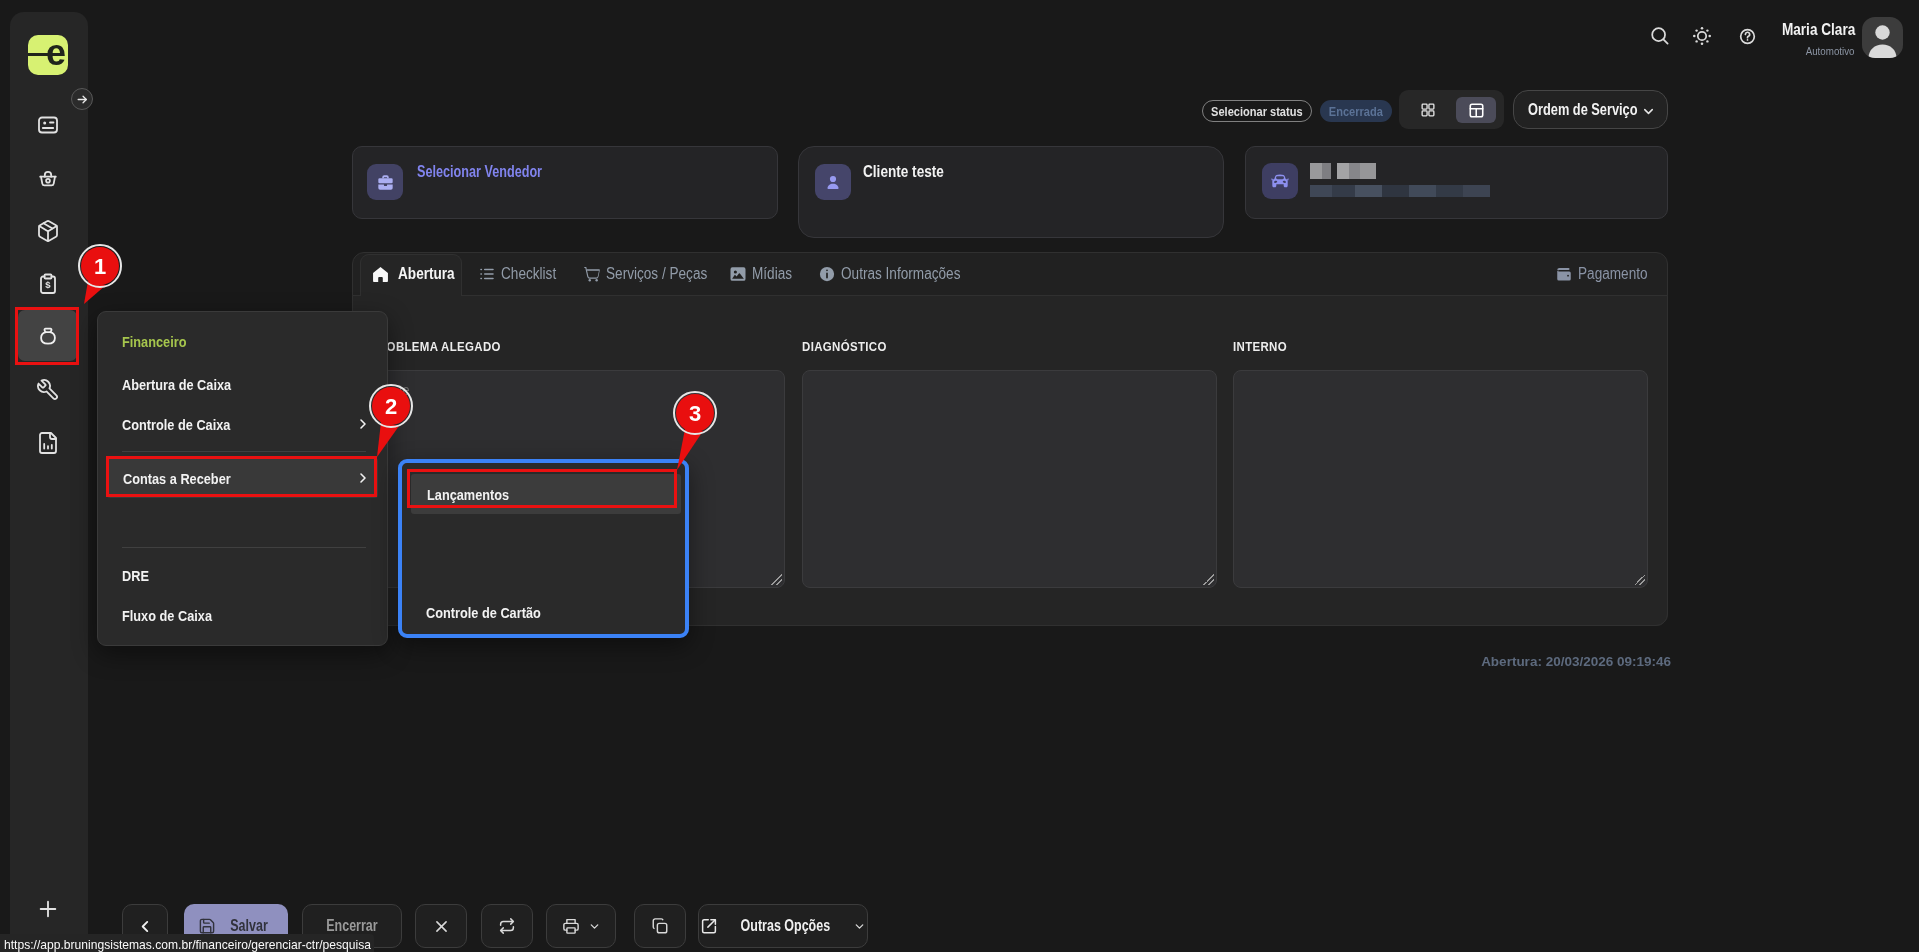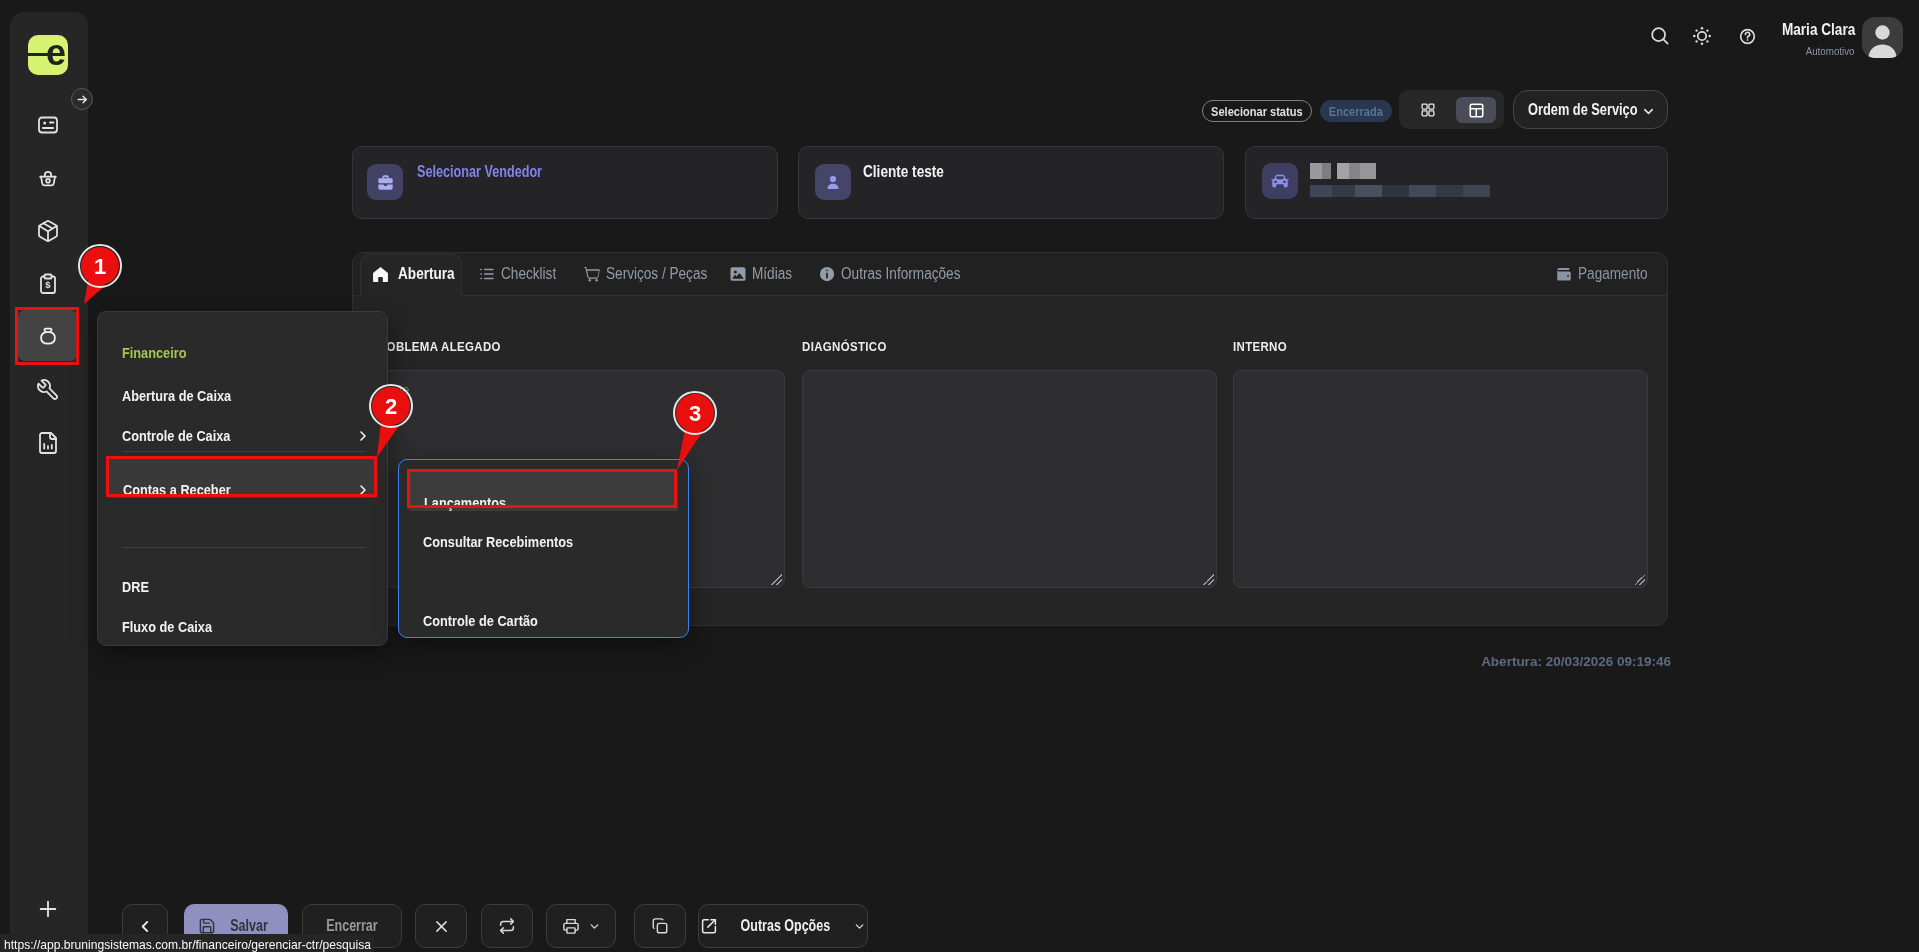--- a/index.html
+++ b/index.html
@@ -9,21 +9,21 @@
 .abs{position:absolute}
 .t{display:inline-block;transform:scaleX(.85);transform-origin:0 50%;white-space:nowrap}
 .tc{display:inline-block;transform:scaleX(.85);transform-origin:50% 50%;white-space:nowrap}
 .tr{display:inline-block;transform:scaleX(.85);transform-origin:100% 50%;white-space:nowrap}
 svg{display:block}
 .row{display:flex;align-items:center}
 .ta{background:#2e2e30;border:1px solid #3b3b3d;border-radius:8px}
 .ta:after{content:"";position:absolute;right:2px;bottom:2px;width:11px;height:11px;background:
  linear-gradient(135deg,transparent 0 50%,#9a9a9a 50% 56%,transparent 56% 72%,#9a9a9a 72% 78%,transparent 78%)}
 .btn{position:absolute;top:904px;height:44px;background:#202020;border:1px solid #3c3c3c;border-radius:10px;display:flex;align-items:center;justify-content:center}
-.mi{position:absolute;left:0;width:100%;height:40px;display:flex;align-items:flex-end}
+.mi{position:absolute;left:0;width:100%;height:40px;display:flex;align-items:center}
 .mi span{margin-left:24px}
 .chev{position:absolute;right:16px}
 </style>
 </head>
 <body>
 <div id="page">
 
 <div class="abs" style="left:10px;top:12px;width:78px;height:952px;background:#262626;border-radius:14px 14px 0 0"></div>
 <div class="abs" style="left:28px;top:35px;width:40px;height:40px;background:#d7f172;border-radius:10px;overflow:hidden">
   <span class="abs" style="left:18px;top:-3px;font-size:36px;font-weight:bold;color:#20251b;font-family:'Liberation Sans',sans-serif">e</span>
@@ -162,21 +162,21 @@
 <div class="abs" style="left:352px;top:146px;width:426px;height:73px;background:#242426;border:1px solid #36363a;border-radius:10px">
   <div class="abs" style="left:14px;top:17px;width:36px;height:36px;background:#424264;border-radius:9px;display:flex;align-items:center;justify-content:center">
     <svg width="21" height="21" viewBox="0 0 24 24" fill="#abaef2">
           <path d="M8.3 7.2V6a2.2 2.2 0 0 1 2.2-2.2h3A2.2 2.2 0 0 1 15.7 6v1.2h-1.9V5.9h-3.6v1.3z"></path>
           <rect x="3.8" y="7.2" width="16.4" height="5.7" rx="1.5"></rect>
           <path d="M3.8 14.2h6.4v.9a1 1 0 0 0 1 1h1.6a1 1 0 0 0 1-1v-.9h6.4v4a2 2 0 0 1-2 2H5.8a2 2 0 0 1-2-2z"></path>
         </svg>
   </div>
   <div class="abs" style="left:64px;top:16px"><span class="t" style="transform:scaleX(.79);font-size:16px;font-weight:bold;color:#8184ee">Selecionar Vendedor</span></div>
 </div>
-<div class="abs" style="left:798px;top:146px;width:426px;height:73px;background:#242426;border:1px solid #36363a;border-radius:10px">
+<div class="abs" style="left:798px;top:146px;width:426px;height:92px;background:#242426;border:1px solid #36363a;border-radius:16px">
   <div class="abs" style="left:16px;top:17px;width:36px;height:36px;background:#45456a;border-radius:9px;display:flex;align-items:center;justify-content:center">
     <svg width="20" height="20" viewBox="0 0 24 24" fill="#979af0">
           <circle cx="12" cy="8.4" r="3.7"></circle>
           <path d="M5.4 19.6c0-3.3 3-5.5 6.6-5.5s6.6 2.2 6.6 5.5a.9.9 0 0 1-.9.9H6.3a.9.9 0 0 1-.9-.9z"></path>
         </svg>
   </div>
   <div class="abs" style="left:64px;top:16px"><span class="t" style="font-size:16px;font-weight:bold;color:#f2f2f2">Cliente teste</span></div>
 </div>
 <div class="abs" style="left:1245px;top:146px;width:423px;height:73px;background:#242426;border:1px solid #36363a;border-radius:10px">
   <div class="abs" style="left:16px;top:16px;width:36px;height:36px;background:#3e3e62;border-radius:9px;display:flex;align-items:center;justify-content:center">
@@ -341,26 +341,23 @@
   <div class="abs" style="left:24px;top:235px;width:244px;height:1px;background:#404040"></div>
   <div class="mi" style="top:243px">
         <span class="t" style="font-size:15px;font-weight:bold;color:#f2f2f2">DRE</span>
       </div>
   <div class="mi" style="top:283px">
         <span class="t" style="font-size:15px;font-weight:bold;color:#f2f2f2">Fluxo de Caixa</span>
       </div>
 </div>
 <div class="abs" style="left:106px;top:456px;width:271px;height:41px;border:3px solid #ea1111"></div>
 
-<div class="abs" style="left:398px;top:459px;width:291px;height:179px;background:#2a2a2a;border:1px solid #3b82f6;border-radius:9px;box-shadow:0 8px 24px rgba(0,0,0,.45)">
+<div class="abs" style="left:398px;top:459px;width:291px;height:179px;background:#2a2a2a;border:4px solid #3b82f6;border-radius:9px;box-shadow:0 8px 24px rgba(0,0,0,.45)">
   <div class="mi" style="top:11px;left:9px;width:270px;background:#3c3c3c;border-radius:3px">
         <span class="t" style="font-size:15px;font-weight:bold;color:#f2f2f2;margin-left:16px">Lançamentos</span>
-      </div>
-  <div class="mi" style="top:50px">
-        <span class="t" style="font-size:15px;font-weight:bold;color:#f2f2f2">Consultar Recebimentos</span>
       </div>
   <div class="mi" style="top:129px">
         <span class="t" style="font-size:15px;font-weight:bold;color:#f2f2f2">Controle de Cartão</span>
       </div>
 </div>
 <div class="abs" style="left:407px;top:469px;width:270px;height:39px;border:3px solid #ea1111"></div>
 
 <svg class="abs" style="left:70px;top:240px" width="70" height="75" viewBox="0 0 70 75">
       <polygon points="18,41 36,45 14,64" fill="#e90f0f"></polygon>
       <circle cx="30" cy="26" r="19" fill="#e90f0f"></circle>

